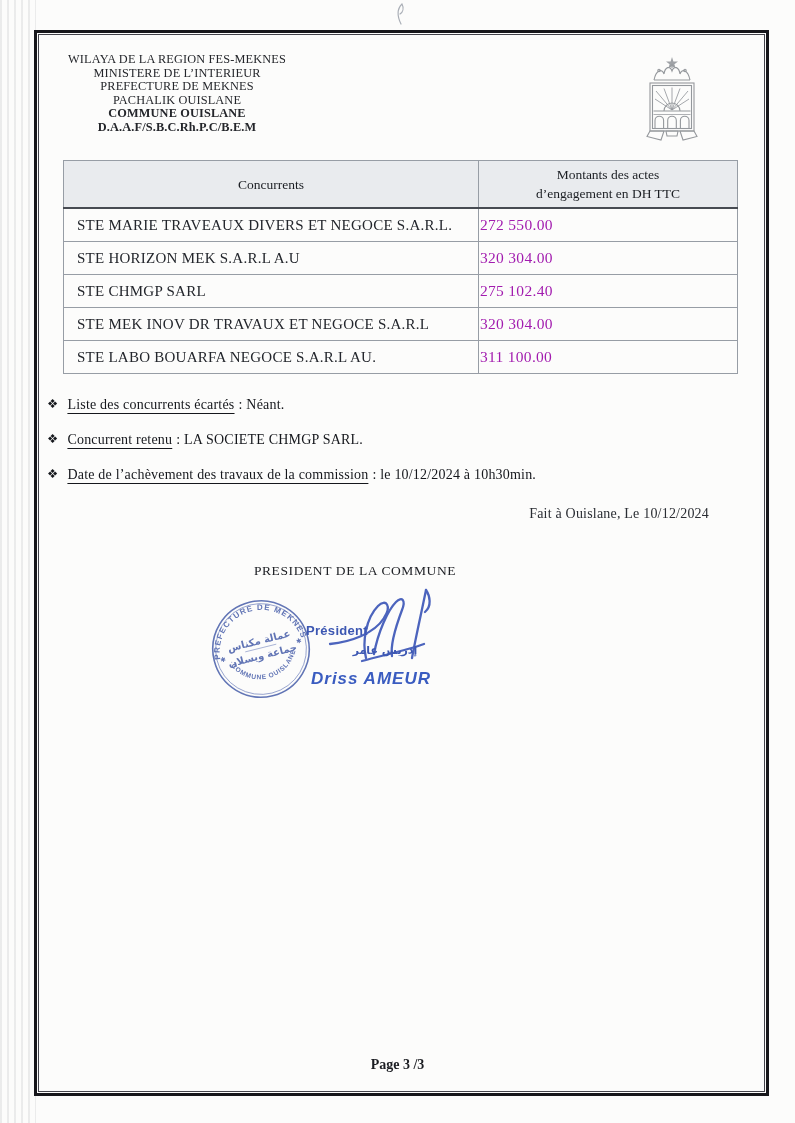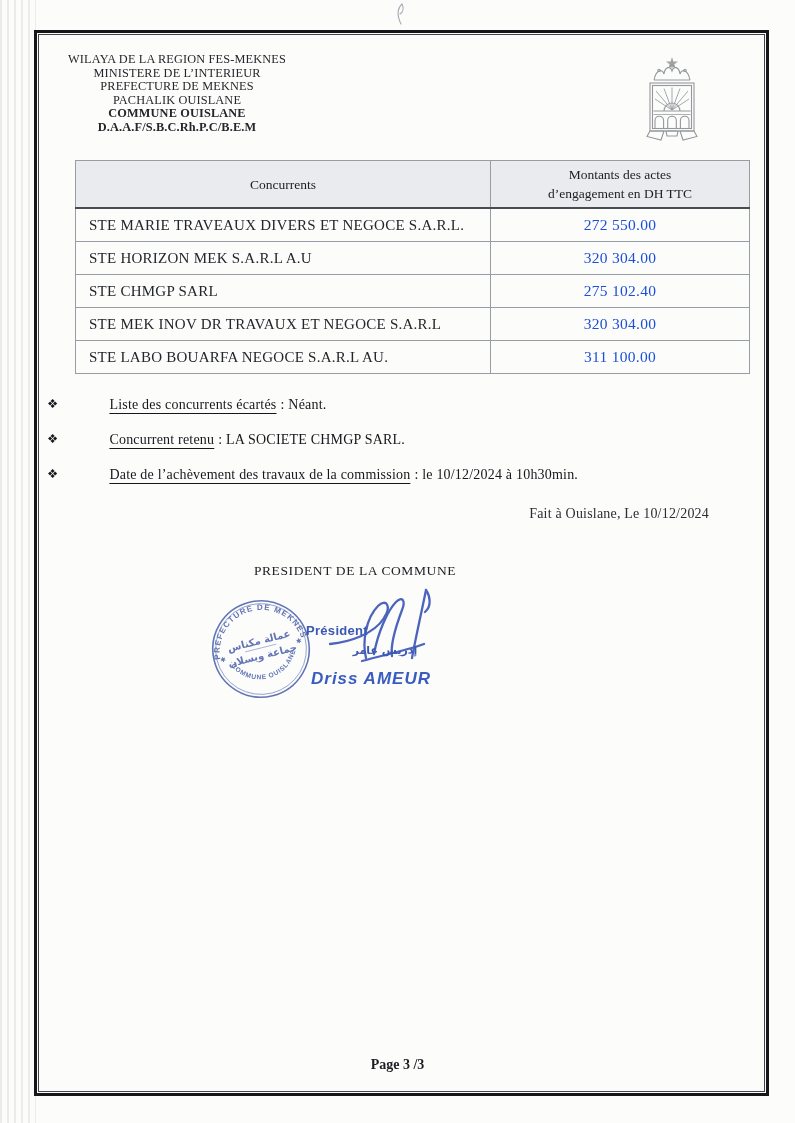--- a/index.html
+++ b/index.html
@@ -26,43 +26,43 @@
   .letterhead{
     position:absolute;left:36px;top:53px;width:282px;
     text-align:center;font-size:12.3px;line-height:13.6px;
     color:#24262b;letter-spacing:.15px;
   }
   .letterhead .b{font-weight:bold;}
 
   .emblem{position:absolute;left:620px;top:56px;width:104px;height:96px;opacity:.85;}
 
   .doc-table{
-    position:absolute;left:75px;top:160px;width:674px;
+    position:absolute;left:63px;top:160px;width:674px;
     border-collapse:collapse;table-layout:fixed;
   }
   .doc-table th,.doc-table td{border:1px solid #979da5;}
   .doc-table th{
     background:#e9ebee;height:46px;font-weight:normal;
     font-size:13.5px;text-align:center;vertical-align:middle;
     border-bottom:2px solid #474b52;padding:0 40px;line-height:19px;color:#1b1e23;
   }
   .doc-table td{height:30px;vertical-align:middle;}
   .cell-name{
     padding-left:13px;font-size:15px;letter-spacing:.25px;color:#23262c;
   }
   .cell-amount{
-    text-align:center;font-size:15.5px;letter-spacing:.3px;color:#1d4ed8;
+    text-align:left;font-size:15.5px;letter-spacing:.3px;color:#a21caf;
   }
   .col1{width:415px;} .col2{width:259px;}
 
   .notes{position:absolute;left:47px;top:397px;width:660px;}
   .note{margin-bottom:19px;font-size:14px;color:#15171c;letter-spacing:.2px;}
   .note .diamond{font-size:12.5px;margin-right:9px;position:relative;top:-1px;}
   .note .label{
-    text-decoration:underline;text-underline-offset:4px;text-decoration-thickness:1px;margin-left:42px;
+    text-decoration:underline;text-underline-offset:4px;text-decoration-thickness:1px;
   }
   .note .value{margin-left:4px;}
 
   .dateline{position:absolute;right:86px;top:506px;font-size:14px;color:#2a2d33;letter-spacing:.2px;}
 
   .president-title{
     position:absolute;left:245px;top:563px;width:220px;text-align:center;
     font-size:13.5px;letter-spacing:.6px;color:#202227;
   }
 

